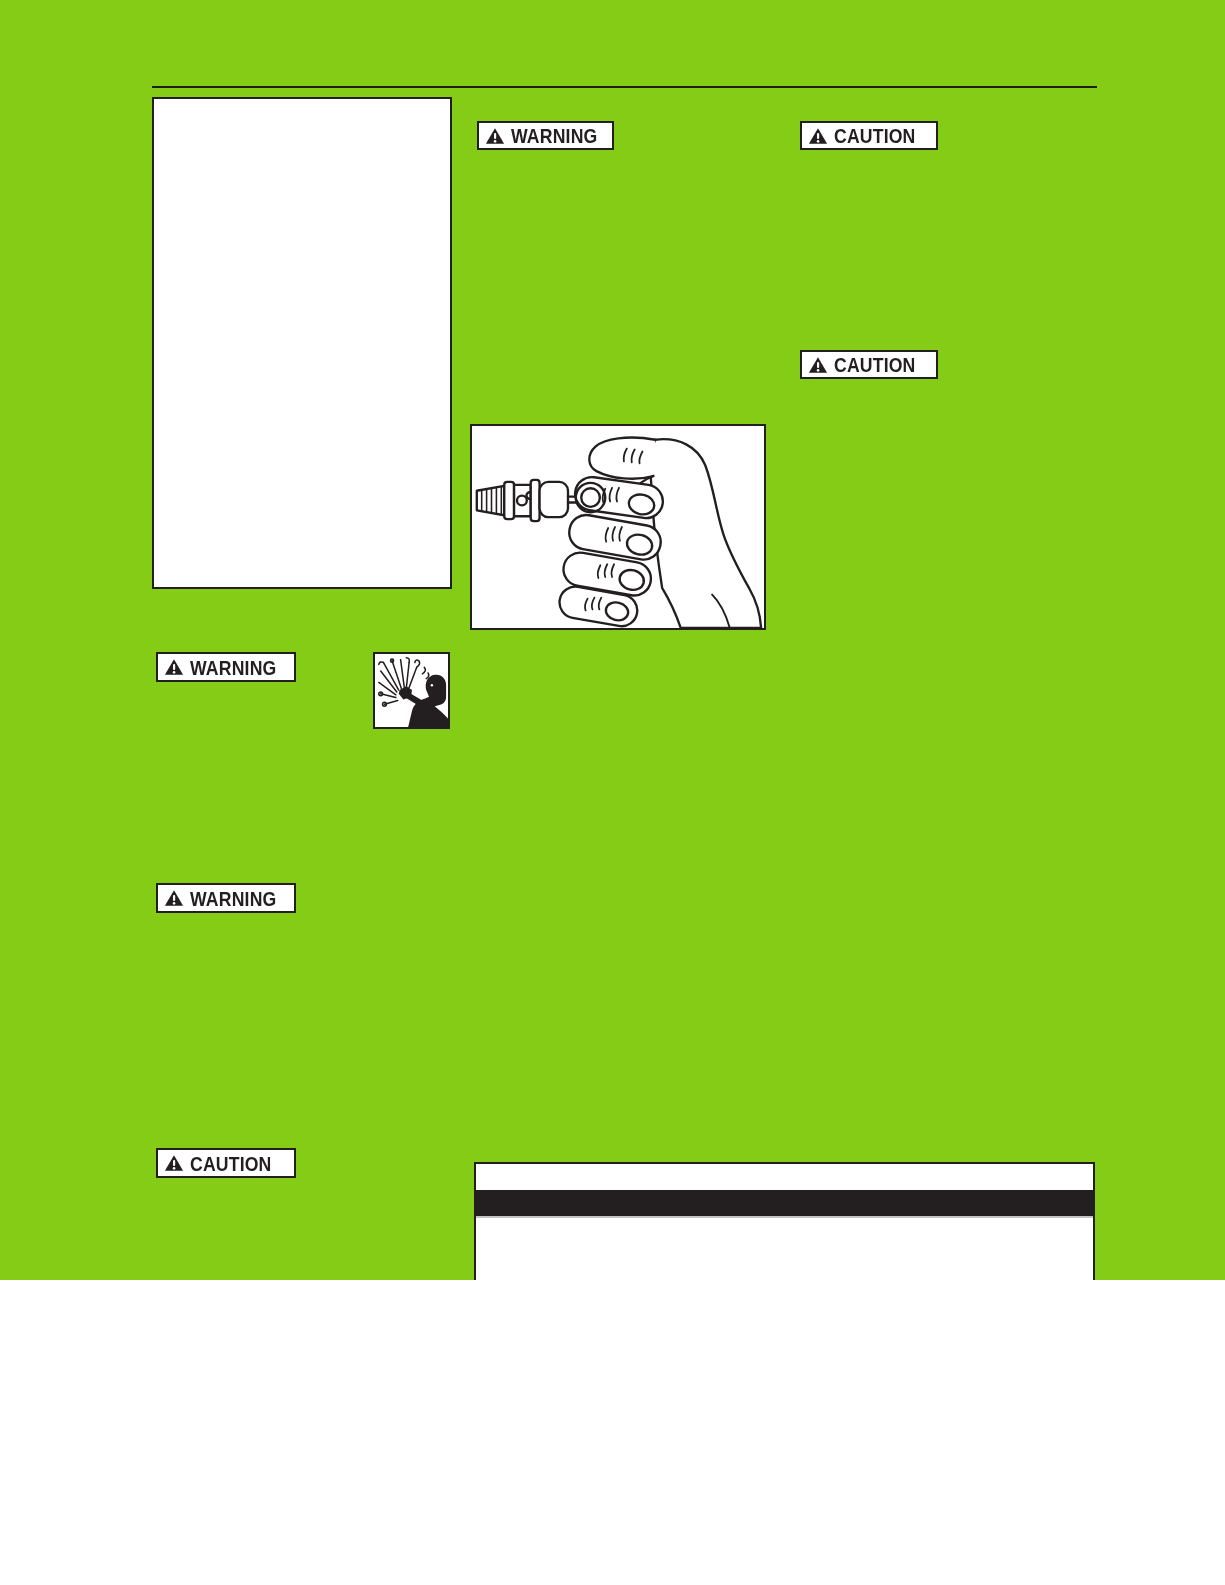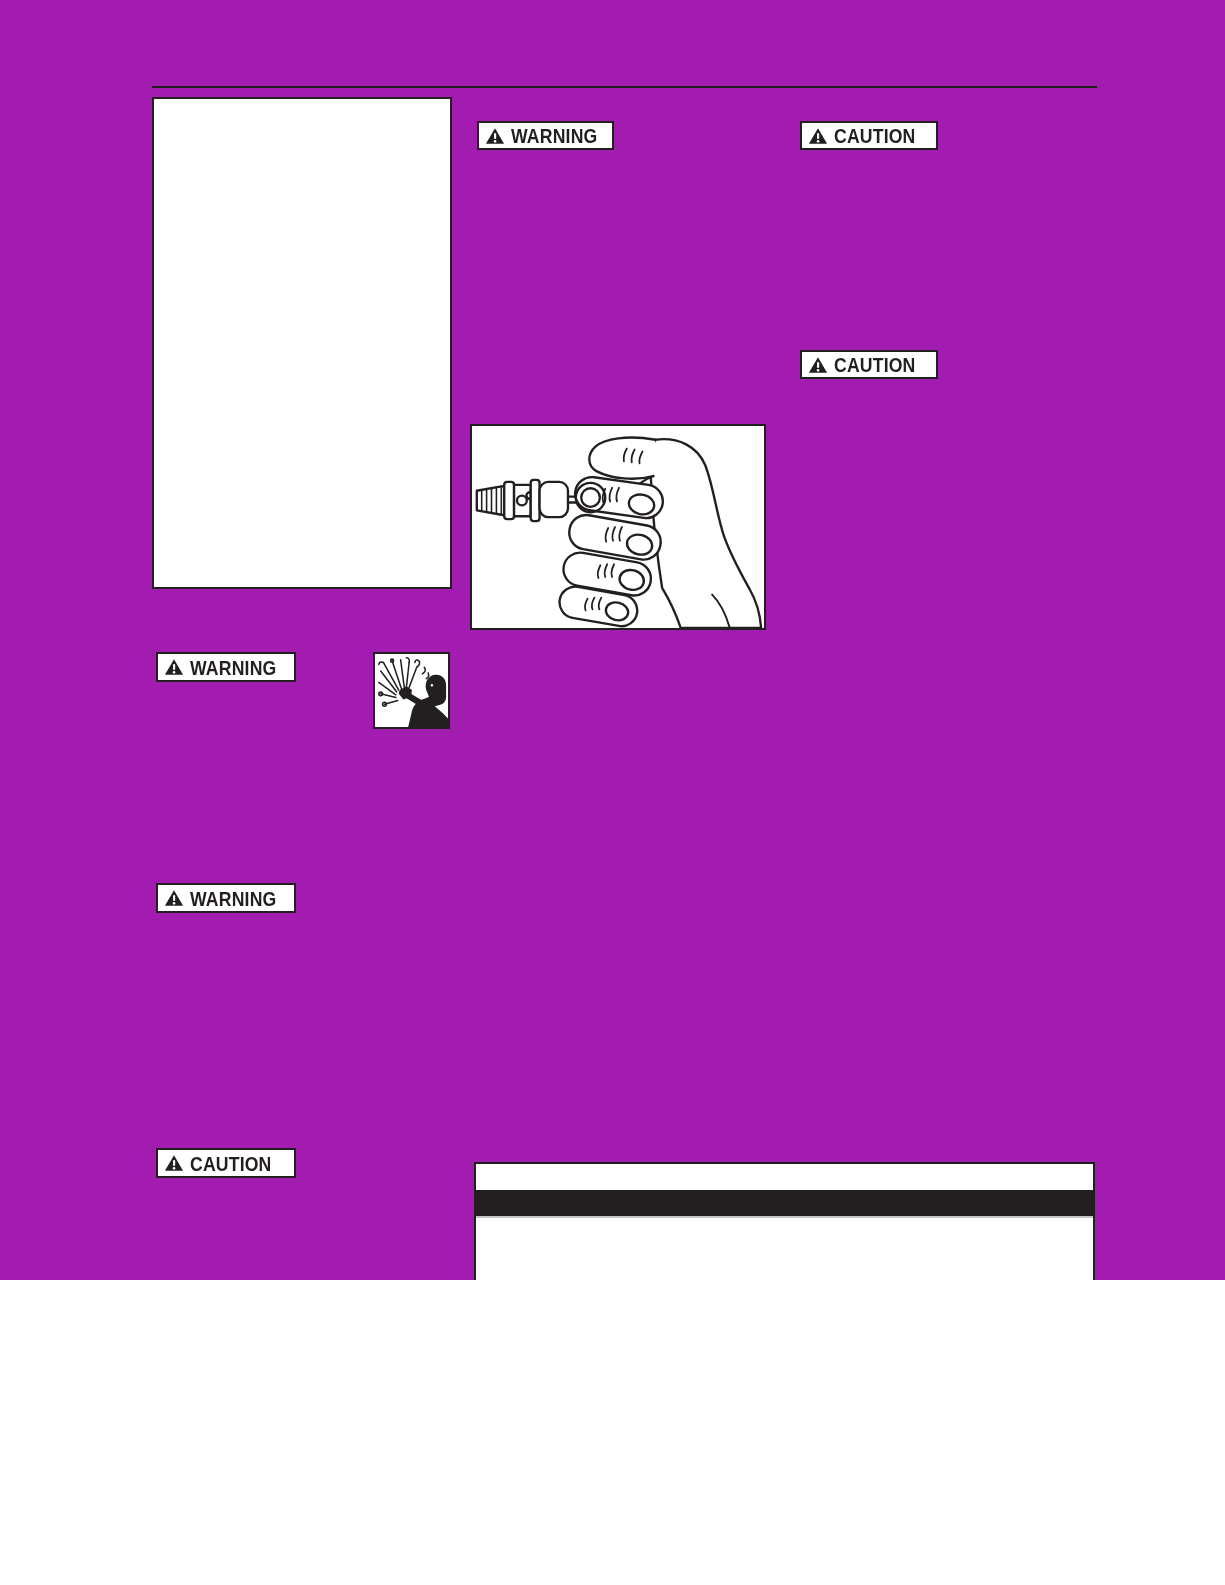--- a/index.html
+++ b/index.html
@@ -1,19 +1,19 @@
 <!DOCTYPE html>
 <html><head>
 <meta charset="utf-8">
 <style>
   html,body{margin:0;padding:0;background:#ffffff;}
   .page{
     position:relative;
     width:1225px;height:1280px;
-    background:#a21caf;
+    background:#84cc16;
     font-family:"Liberation Sans",sans-serif;
     overflow:hidden;
   }
   .rule{
     position:absolute;height:2px;background:#1d1d1b;
   }
   .rule.top{left:152px;top:86px;width:945px;}
   .rule.bottom{left:152px;top:1490px;width:945px;}
 
   .empty-panel{

